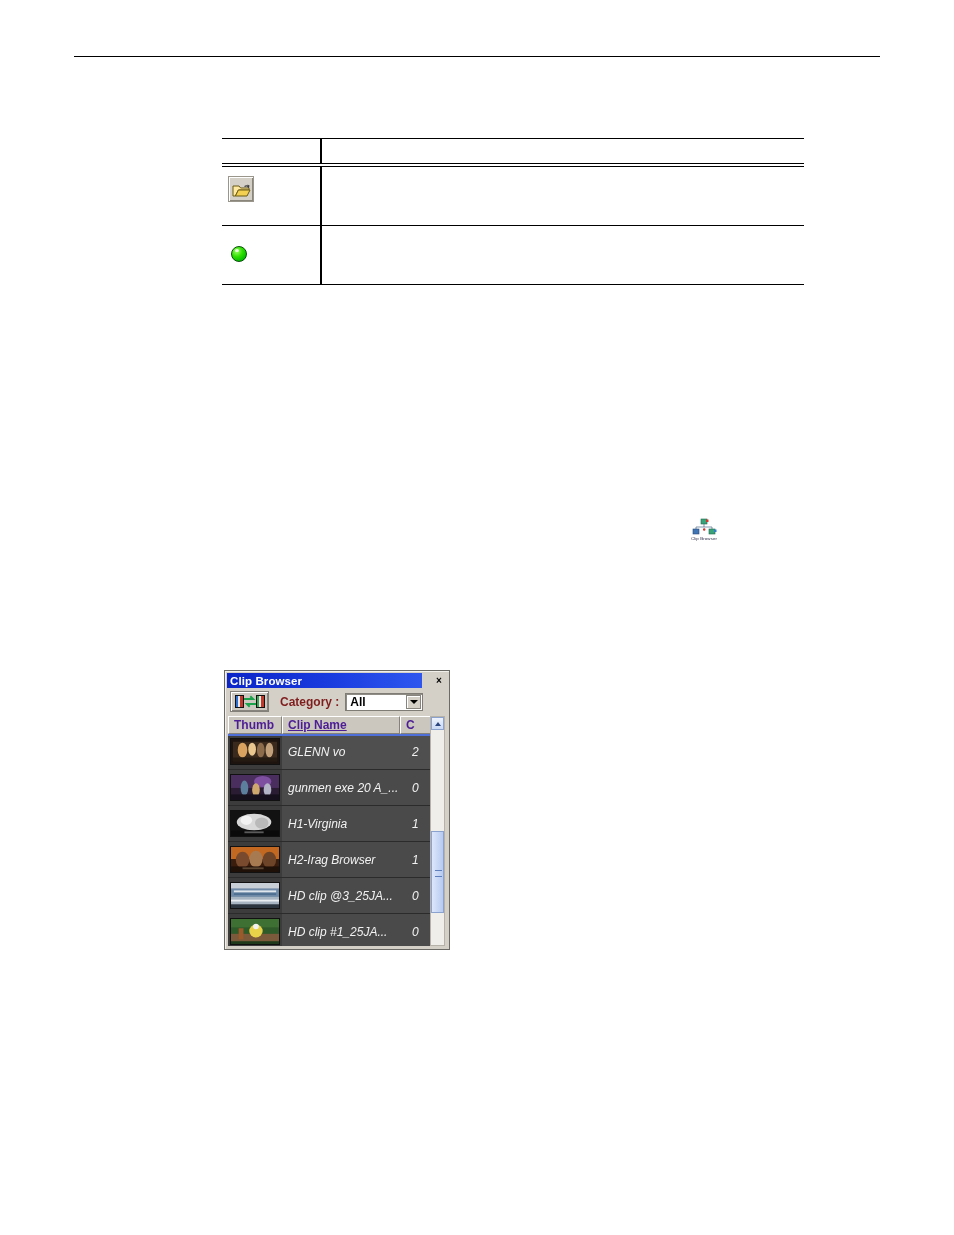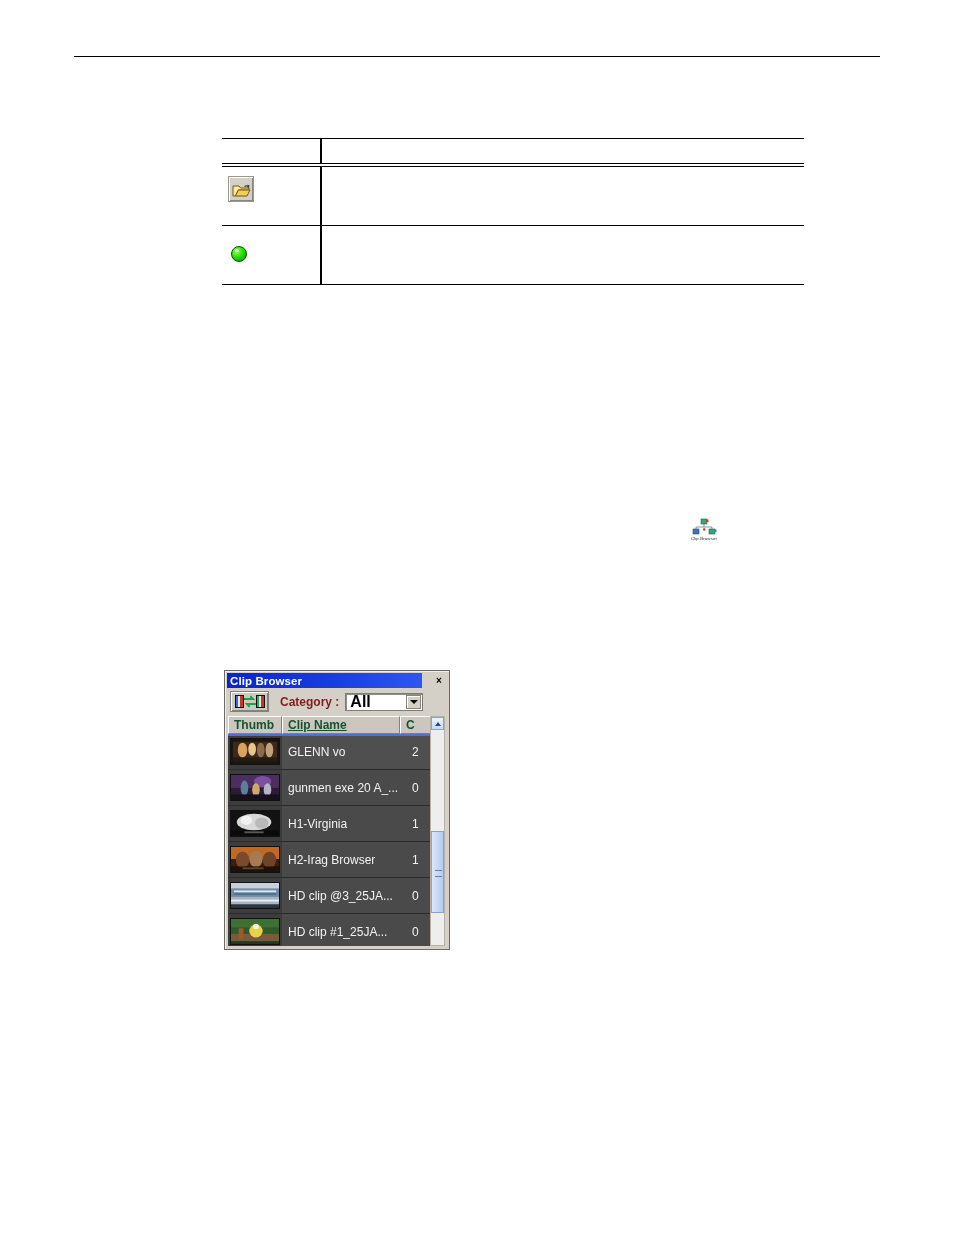--- a/index.html
+++ b/index.html
@@ -225,21 +225,21 @@
     background: #ffffff;
     border: 1px solid #7f7c76;
     box-shadow: inset 1px 1px 0 #8f8c86;
     box-sizing: border-box;
     display: flex;
     align-items: center;
     position: relative;
     cursor: default;
   }
   .cat-select-value {
-    font-size: 16px;
+    font-size: 12px;
     font-weight: bold;
     color: #000000;
     padding-left: 4px;
     font-family: "Liberation Sans", sans-serif;
   }
   .cat-arrow {
     position: absolute;
     right: 1px;
     top: 1px;
     width: 15px;
@@ -270,21 +270,21 @@
     display: flex;
   }
   .colhead-cell {
     background: #cbc7bf;
     border: 1px solid #ffffff;
     border-right-color: #85827c;
     border-bottom-color: #85827c;
     box-sizing: border-box;
     font-size: 12px;
     font-weight: bold;
-    color: #14532d;
+    color: #4c1d95;
     display: flex;
     align-items: center;
     padding-left: 5px;
     font-family: "Liberation Sans", sans-serif;
     overflow: hidden;
     white-space: nowrap;
     cursor: default;
   }
   .ch-thumb { width: 54px; flex: 0 0 54px; }
   .ch-name  { width: 118px; flex: 0 0 118px; text-decoration: underline; }
@@ -301,20 +301,21 @@
     overflow: hidden;
   }
   .cliprow {
     display: flex;
     align-items: center;
     height: 35px;
     background: #4a4a4a;
     border-bottom: 1px solid #2b2b2b;
     position: relative;
     cursor: default;
+    font-style: italic;
   }
   .cliprow.selected { background: #4f4f4f; }
   .cliprow.selected::before {
     content: "";
     position: absolute;
     left: 0; top: 0;
     width: 100%;
     height: 2px;
     background: #4f6fd8;
   }

